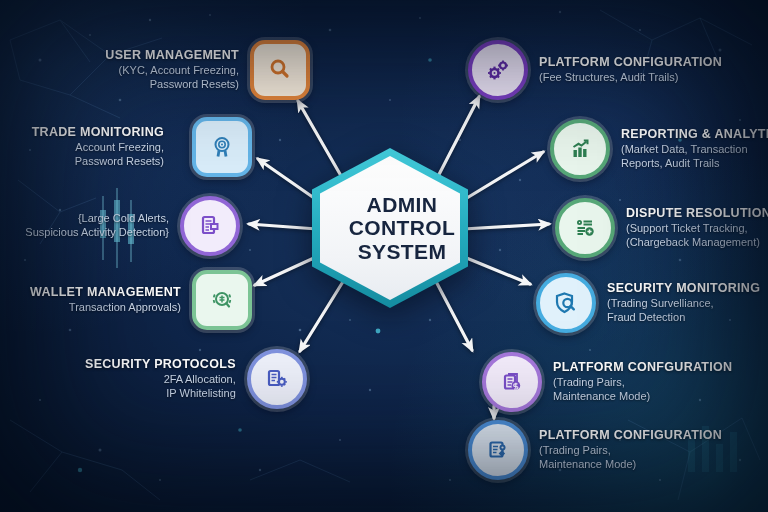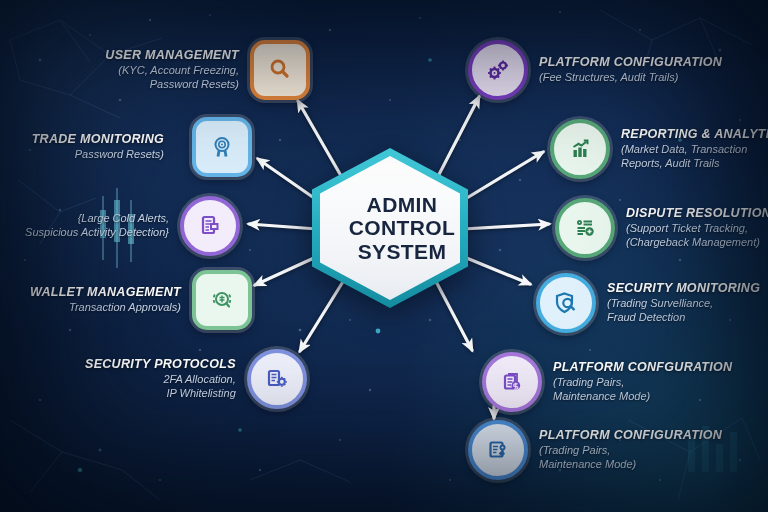--- a/index.html
+++ b/index.html
@@ -25,21 +25,21 @@
     clip-path:polygon(50% 0,100% 26%,100% 74%,50% 100%,0 74%,0 26%);
     background:linear-gradient(180deg,#43ccdc 0%,#23a9bc 55%,#148ca0 100%);}
   .hex-inner{position:absolute;inset:8px;
     clip-path:polygon(50% 0,100% 26%,100% 74%,50% 100%,0 74%,0 26%);
     background:linear-gradient(180deg,#ffffff 0%,#f2f4f7 70%,#e8ecf1 100%);}
   .hex-label{position:absolute;inset:0;display:flex;flex-direction:column;
     justify-content:center;align-items:center;text-align:center;
     font-size:21px;font-weight:800;line-height:1.12;color:#17253f;letter-spacing:.4px;padding-left:24px;}
 
   
-  .node{position:absolute;display:flex;align-items:center;gap:11px;font-style:italic;}
+  .node{position:absolute;display:flex;align-items:center;gap:11px;}
   .ntext{flex:1;white-space:nowrap;}
   .node.left .ntext{text-align:right;}
   .node.right .ntext{text-align:left;}
   .ntitle{font-size:12.5px;font-weight:700;color:#ffffff;letter-spacing:.3px;
     text-shadow:0 1px 3px rgba(0,0,0,.6);margin-bottom:2px;}
   .nsub{font-size:11px;color:#cbd8ea;line-height:1.25;text-shadow:0 1px 2px rgba(0,0,0,.55);}
   .nicon{width:52px;height:52px;flex:0 0 52px;display:flex;align-items:center;justify-content:center;
     background:var(--bg);border:4px solid var(--ac);color:var(--gl);
     box-shadow:0 0 0 3px rgba(255,255,255,.18), 0 3px 8px rgba(2,8,20,.55);}
   .nicon.circle{border-radius:50%;}
@@ -186,20 +186,21 @@
       <svg width="28" height="28" viewBox="0 0 28 28" fill="none" stroke="currentColor">
         <circle cx="12" cy="11" r="6" stroke-width="2.8"></circle>
         <line x1="16.5" y1="15.5" x2="21" y2="20" stroke-width="3.2" stroke-linecap="round"></line>
       </svg>
     </div>
   </div>
 
   <div class="node left n2">
     <div class="ntext">
       <div class="ntitle">TRADE MONITORING</div>
+      <div class="nsub">Account Freezing,</div>
       <div class="nsub">Password Resets)</div>
     </div>
     <div class="nicon sq" style="--ac:#64b5e8;--bg:#d9edfa;--gl:#2f7fb8">
       <svg width="28" height="28" viewBox="0 0 28 28" fill="none" stroke="currentColor">
         <circle cx="14" cy="11.5" r="6.5" stroke-width="2"></circle>
         <circle cx="14" cy="11.5" r="3.2" stroke-width="1.6"></circle>
         <circle cx="14" cy="11.5" r="1" fill="currentColor" stroke="none"></circle>
         <path d="M11 17.5 L10 23.5" stroke-width="2.8"></path>
         <path d="M17 17.5 L18 23.5" stroke-width="2.8"></path>
       </svg>

